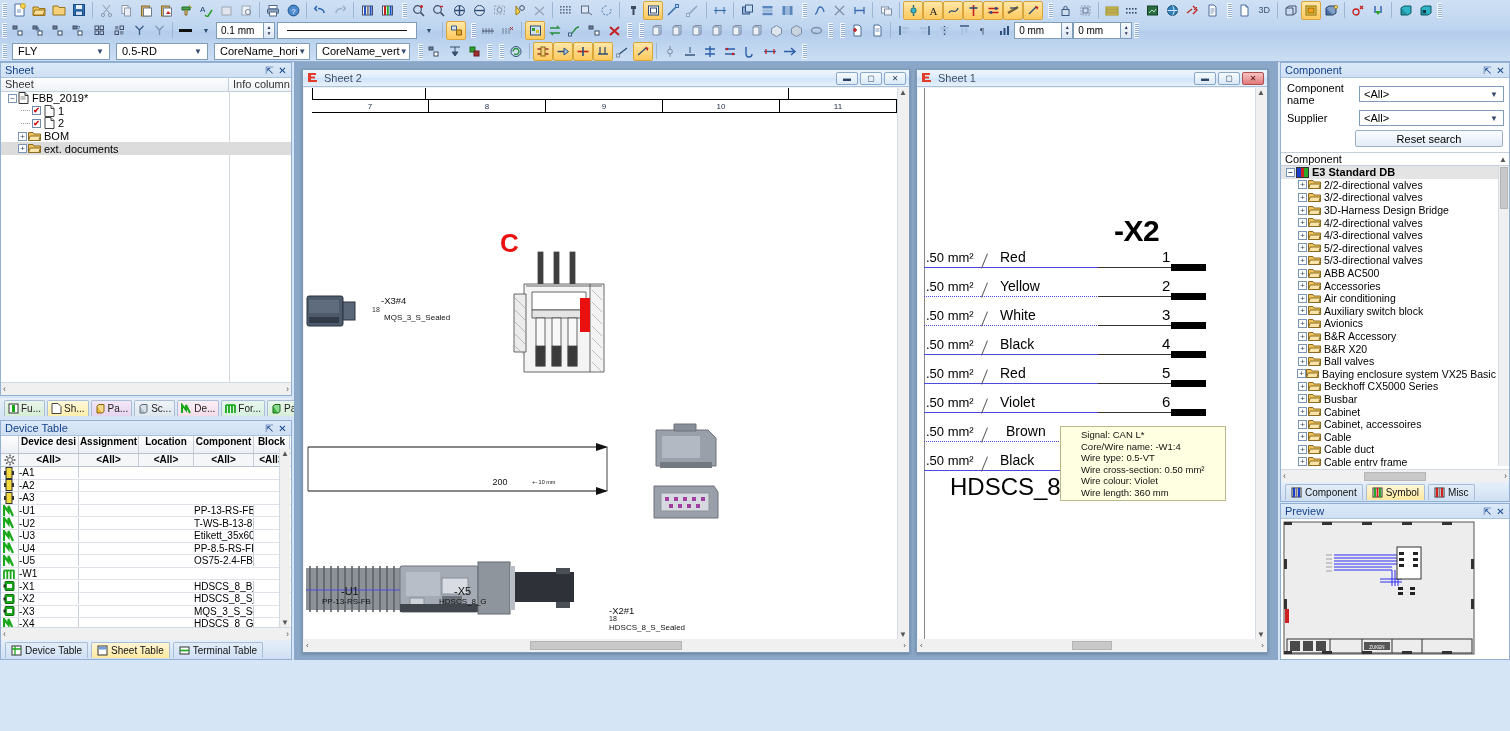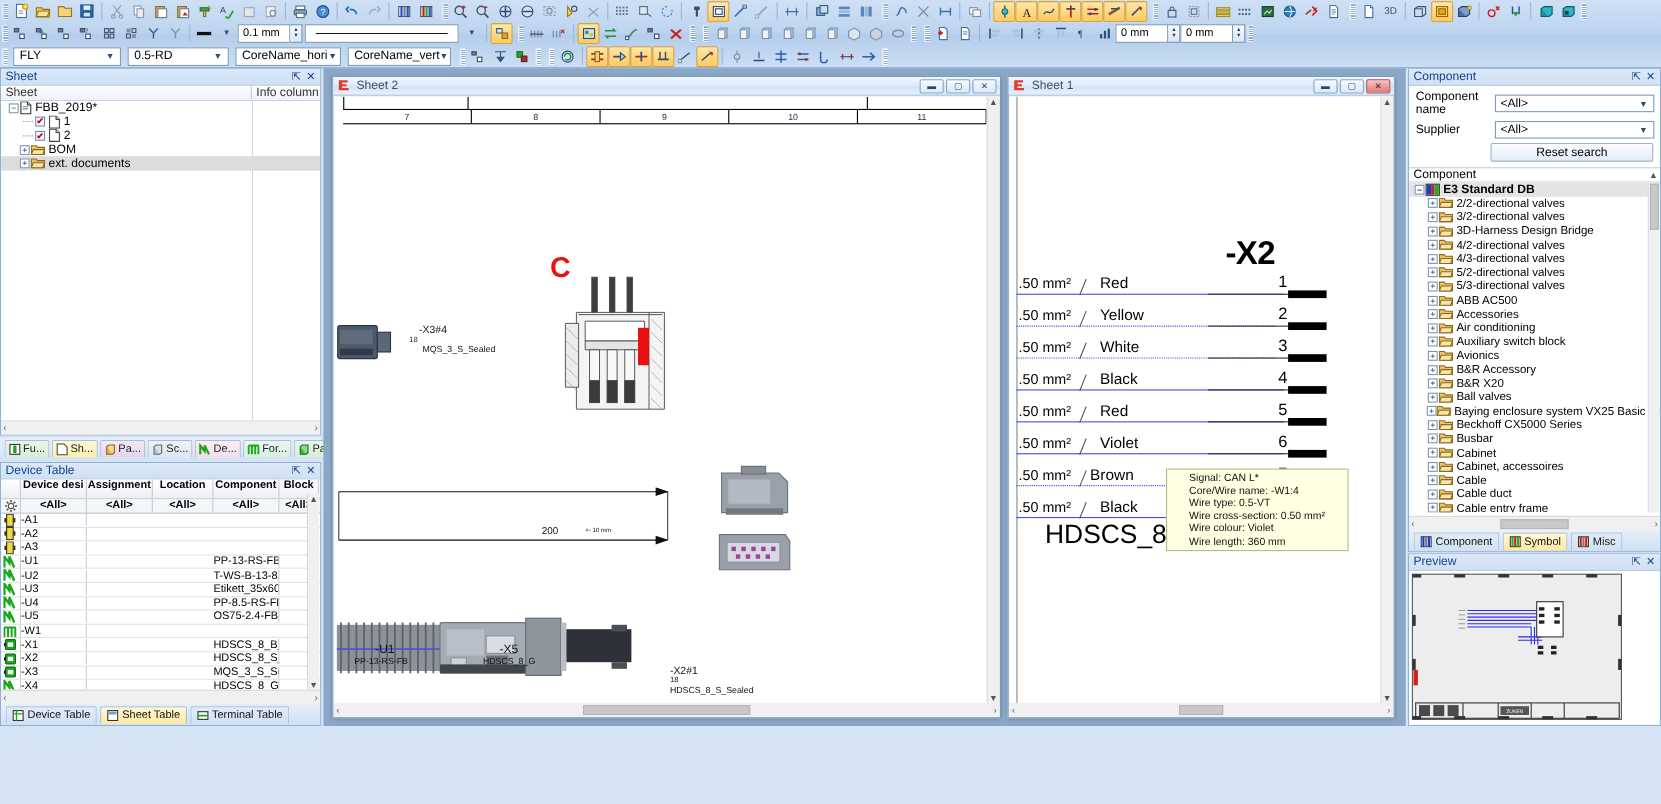--- a/index.html
+++ b/index.html
@@ -1615,21 +1615,21 @@
             <div class="pinline" style="left: 180px; width: 75px; top: 295px;"></div>
             <div class="pinblk" style="left: 253px; width: 35px; top: 292px;"></div>
             <div style="position: absolute; left: 8px; top: 307px; font-size: 13px; color: rgb(0, 0, 0);">.50 mm²</div>
             <div style="position: absolute; left: 82px; top: 306px; font-size: 14px; color: rgb(0, 0, 0);">Violet</div>
             <div style="position: absolute; left: 244px; top: 305px; font-size: 15px; color: rgb(0, 0, 0);">6</div>
             <div class="wline" style="left: 6px; width: 243px; top: 324px;"></div>
             <div class="wslash" style="left: 66px; top: 310px;"></div>
             <div class="pinline" style="left: 180px; width: 75px; top: 324px;"></div>
             <div class="pinblk" style="left: 253px; width: 35px; top: 321px;"></div>
             <div style="position: absolute; left: 8px; top: 336px; font-size: 13px; color: rgb(0, 0, 0);">.50 mm²</div>
-            <div style="position: absolute; left: 73px; top: 335px; font-size: 14px; color: rgb(0, 0, 0);">Brown</div>
+            <div style="position: absolute; left: 88px; top: 335px; font-size: 14px; color: rgb(0, 0, 0);">Brown</div>
             <div style="position: absolute; left: 244px; top: 334px; font-size: 15px; color: rgb(0, 0, 0);">7</div>
             <div class="wline dot" style="left: 6px; width: 235px; top: 353px;"></div>
             <div class="wslash" style="left: 66px; top: 339px;"></div>
             <div style="position: absolute; left: 8px; top: 365px; font-size: 13px; color: rgb(0, 0, 0);">.50 mm²</div>
             <div style="position: absolute; left: 82px; top: 364px; font-size: 14px; color: rgb(0, 0, 0);">Black</div>
             <div style="position: absolute; left: 244px; top: 363px; font-size: 15px; color: rgb(0, 0, 0);">8</div>
             <div class="wline" style="left: 6px; width: 243px; top: 382px;"></div>
             <div class="wslash" style="left: 66px; top: 368px;"></div>
           </div>
 

